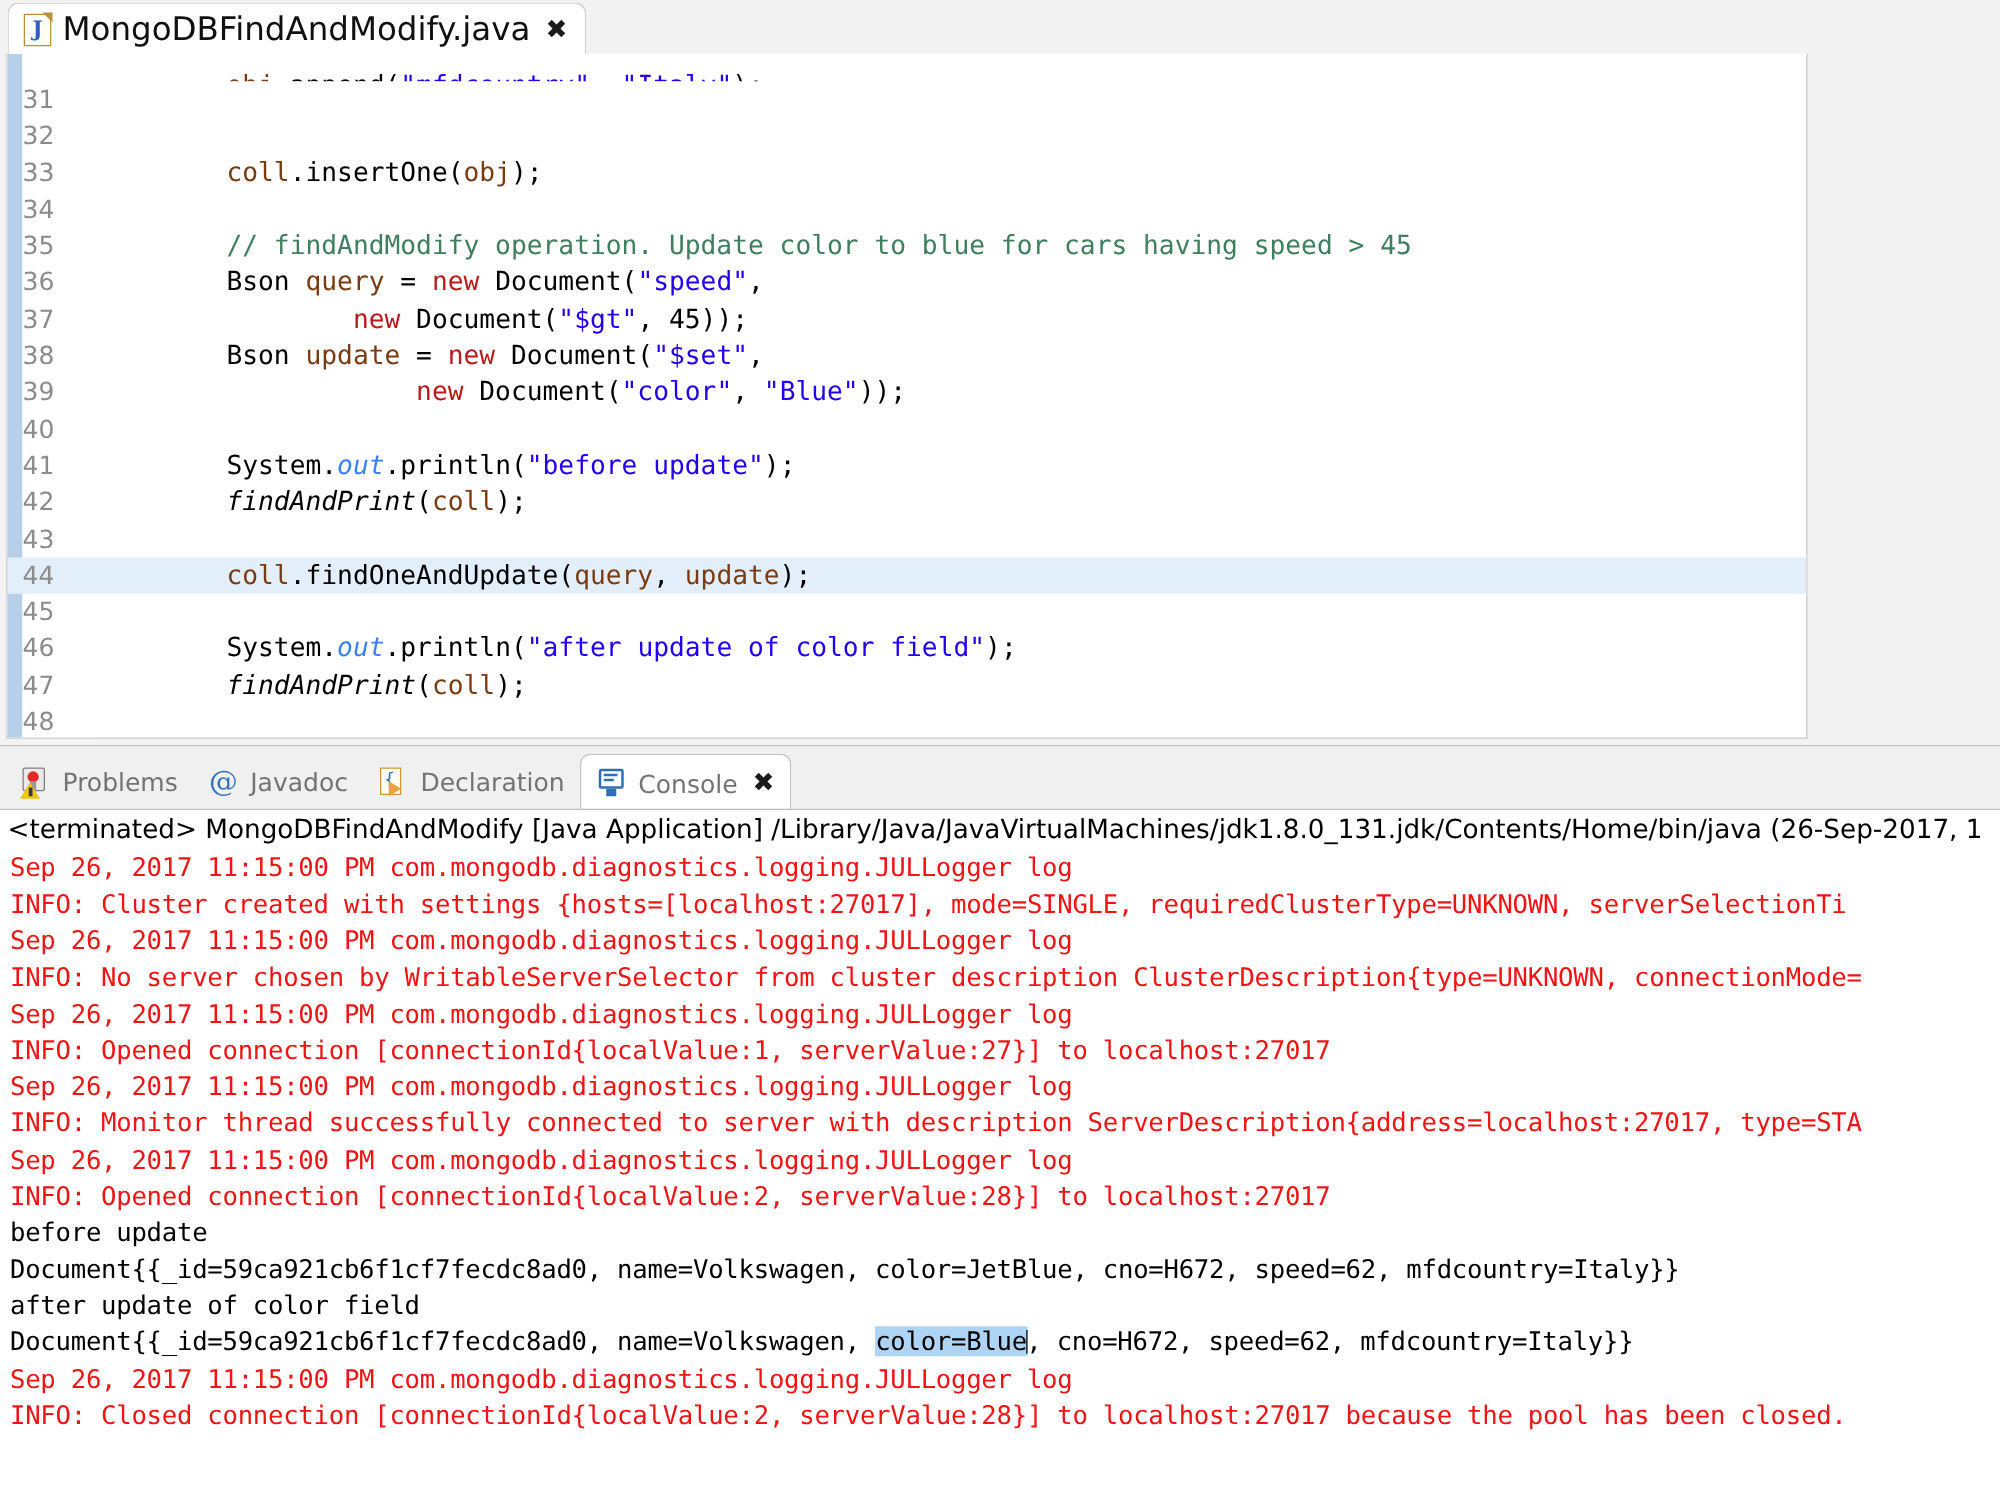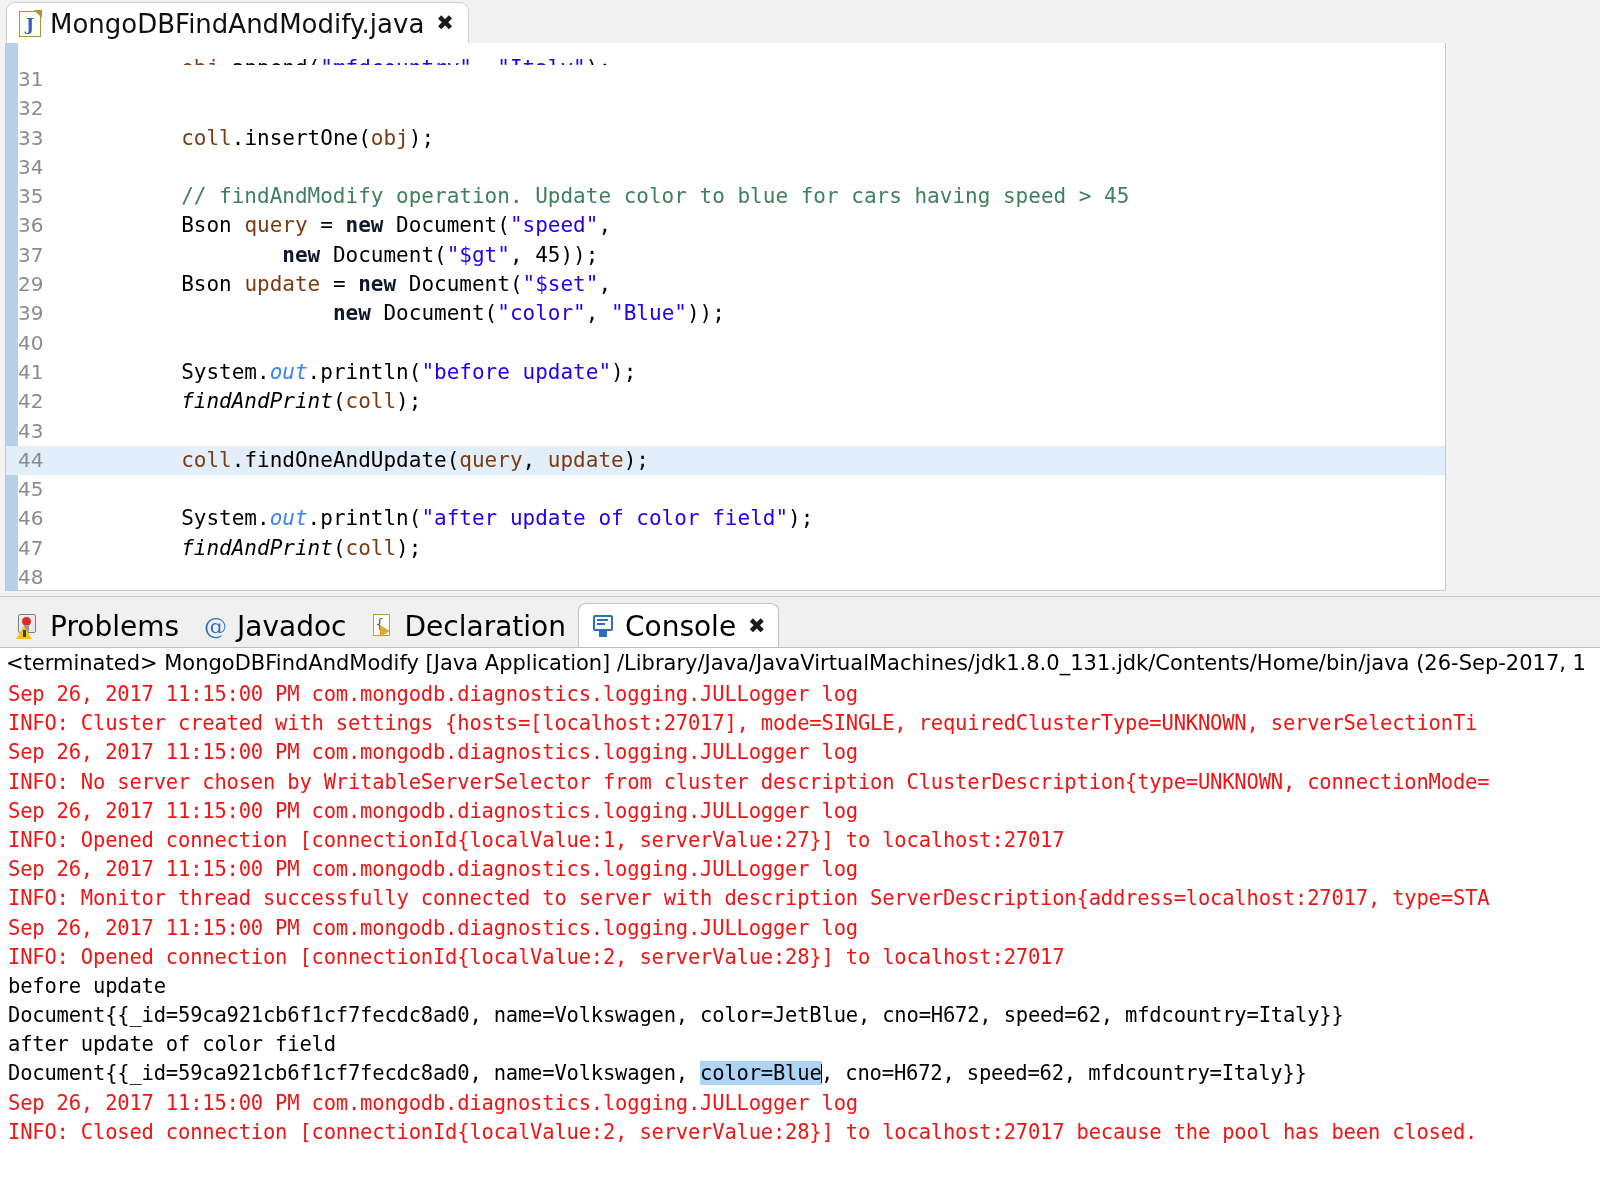--- a/index.html
+++ b/index.html
@@ -72,42 +72,42 @@
     content: ""; position: absolute; left: -74px; right: -20px; top: 0; bottom: 0;
     background: #e3eefb; z-index: 0;
   }
   .ln {
     position: absolute; left: -62px; width: 50px; top: 0;
     text-align: left; color: #8b8b8b; font-size: 20px; z-index: 1;
     font-family: "DejaVu Sans", sans-serif;
   }
   .code-line > .src { position: relative; z-index: 1; padding-left: 0; }
 
-  .k  { color: #0f172a; font-weight: bold; }   
+  .k  { color: #b91c1c; font-weight: normal; }   
   .s  { color: #2200ee; }                      
   .c  { color: #3f7f5f; }                      
   .f  { color: #7a3b12; }                      
   .st { color: #3b82f6; font-style: italic; }  
   .it { font-style: italic; }
 
   
   .view-tabbar {
     position: absolute; left: 0; top: 596px; width: 1600px; height: 52px;
     background: #f0f0f0; border-top: 1px solid #c4c4c4;
   }
   .view-tabs { position: absolute; left: 4px; top: 3px; display: flex; align-items: flex-end; height: 49px; }
   .vtab {
     display: flex; align-items: center; gap: 9px;
     height: 46px; padding: 0 12px; white-space: nowrap;
   }
   .vtab.active {
     background: #ffffff; border: 1px solid #c2c2c2; border-bottom: none;
     border-radius: 8px 8px 0 0;
   }
-  .vtab-label { font-size: 28px; color: #000000; }
+  .vtab-label { font-size: 20px; color: #737373; }
   .vicon { width: 25px; height: 25px; flex: none; position: relative; }
 
   
   .ic-problems .box { position: absolute; left: 2px; top: 0; width: 18px; height: 19px;
       background: #e9e9e9; border: 1.5px solid #7e7e7e; border-radius: 2px; }
   .ic-problems .dot { position: absolute; left: 6px; top: 3px; width: 9px; height: 9px;
       background: #e02a2a; border-radius: 50%; }
   .ic-problems .bar { position: absolute; left: 8px; top: 11px; width: 5px; height: 7px; background: #9a9a9a; }
   .ic-problems .warn { position: absolute; left: 0px; top: 12px; width: 0; height: 0;
       border-left: 8px solid transparent; border-right: 8px solid transparent; border-bottom: 13px solid #f0c419; }
@@ -226,21 +226,21 @@
         <span class="ln">36</span>
         <span class="src">Bson <span class="f">update</span> = <span class="k">new</span> Document(<span class="s">"$set"</span>,</span>
       </div>
 
       <div class="code-line">
         <span class="ln">37</span>
         <span class="src">            <span class="k">new</span> Document(<span class="s">"color"</span>, <span class="s">"Blue"</span>));</span>
       </div>
 
       <div class="code-line">
-        <span class="ln">29</span>
+        <span class="ln">38</span>
         <span class="src"></span>
       </div>
 
       <div class="code-line">
         <span class="ln">39</span>
         <span class="src">System.<span class="st">out</span>.println(<span class="s">"before update"</span>);</span>
       </div>
 
       <div class="code-line">
         <span class="ln">40</span>

